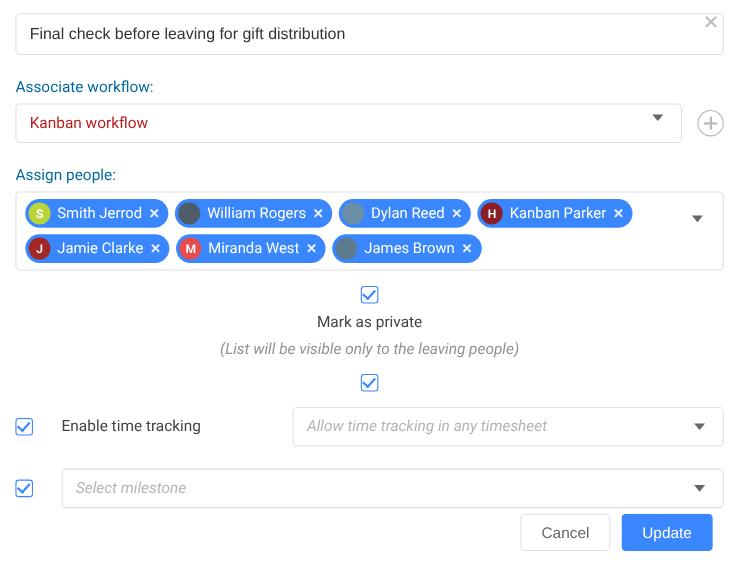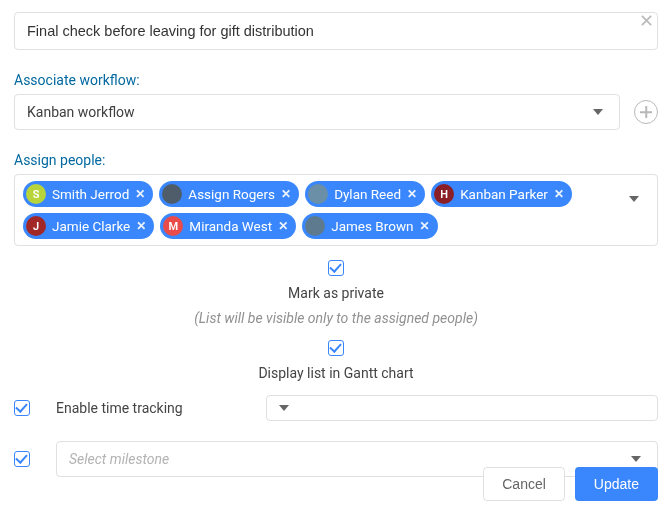--- a/index.html
+++ b/index.html
@@ -41,24 +41,23 @@
     display: flex;
     align-items: center;
     gap: 14px;
   }
   .select-box {
     flex: 1;
     border: 1px solid #e0e0e0;
     border-radius: 4px;
     padding: 9px 12px;
     display: flex;
-    align-items: center;
     justify-content: space-between;
     cursor: pointer;
-    color: #404040;
+    color: #b91c1c;
   }
   .chevron {
     width: 0; height: 0;
     border-left: 5px solid transparent;
     border-right: 5px solid transparent;
     border-top: 6px solid #666;
     margin-right: 4px;
   }
   .plus-circle {
     width: 24px; height: 24px;
@@ -174,21 +173,21 @@
     display: flex;
     align-items: center;
     justify-content: space-between;
     color: #b3b3b3;
     font-style: italic;
     cursor: pointer;
   }
   .footer {
     position: absolute;
     bottom: 12px;
-    right: 14px;
+    right: 24px;
     display: flex;
     gap: 10px;
   }
   .btn {
     border-radius: 4px;
     padding: 8px 18px;
     font-size: 14px;
     cursor: pointer;
     border: 1px solid transparent;
   }
@@ -223,21 +222,21 @@
 <span class="label">Assign people:</span>
 <div class="people-box">
   <div id="chips" class="chips">
       <span class="chip">
         <span class="avatar" style="background: rgb(184, 212, 59);">S</span>
         <span class="name">Smith Jerrod</span>
         <span class="x">✕</span>
       </span>
       <span class="chip">
         <span class="avatar" style="background: rgb(79, 93, 106);"></span>
-        <span class="name">Assign Rogers</span>
+        <span class="name">William Rogers</span>
         <span class="x">✕</span>
       </span>
       <span class="chip">
         <span class="avatar" style="background: rgb(107, 143, 166);"></span>
         <span class="name">Dylan Reed</span>
         <span class="x">✕</span>
       </span>
       <span class="chip">
         <span class="avatar" style="background: rgb(138, 31, 40);">H</span>
         <span class="name">Kanban Parker</span>
@@ -260,32 +259,32 @@
       </span>
     </div>
   <div class="people-chevron">
     <span class="chevron"></span>
   </div>
 </div>
 
 <div class="check-row">
   <span class="checkbox checked"></span>
   <span>Mark as private</span>
-  <span class="hint">(List will be visible only to the assigned people)</span>
+  <span class="hint">(List will be visible only to the leaving people)</span>
 </div>
 
 <div class="check-row">
   <span class="checkbox checked"></span>
-  <span>Display list in Gantt chart</span>
 </div>
 
 <div class="inline-row">
   <span class="checkbox checked"></span>
   <span class="row-label">Enable time tracking</span>
   <div class="dropdown">
+    <span>Allow time tracking in any timesheet</span>
     <span class="chevron"></span>
   </div>
 </div>
 
 <div class="inline-row" style="margin-top:20px;">
   <span class="checkbox checked"></span>
   <div class="dropdown">
     <span>Select milestone</span>
     <span class="chevron"></span>
   </div>

